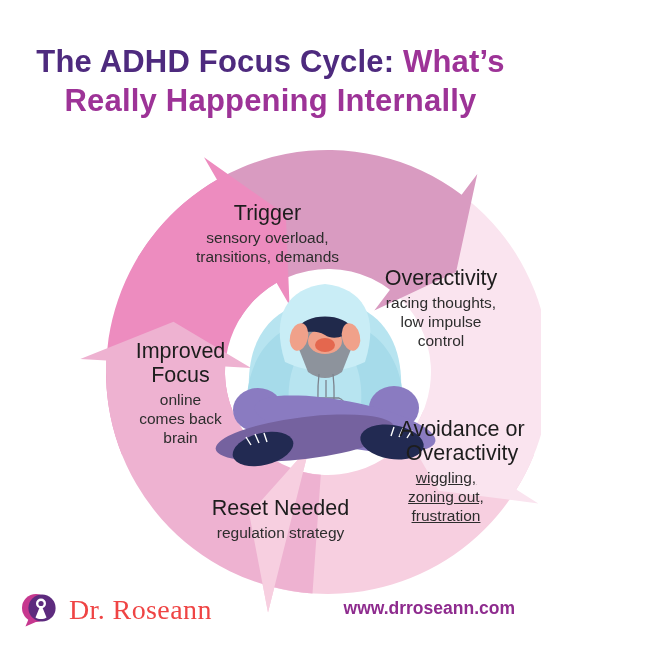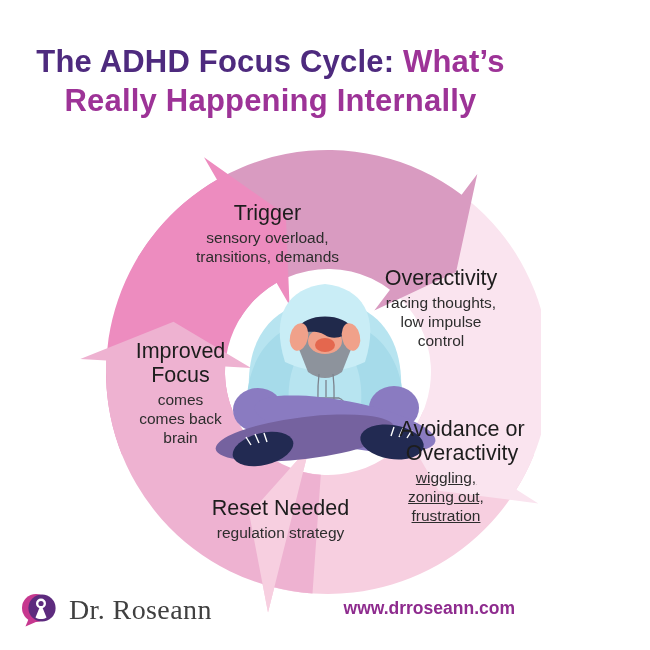--- a/index.html
+++ b/index.html
@@ -30,21 +30,21 @@
   .blk-dysregulation{ left:341px; top:266px; width:200px; }
   .blk-avoidance    { left:362px; top:417px; width:200px; }
   .blk-reset        { left:168px; top:496px; width:225px; }
   .blk-improved     { left:103px; top:339px; width:155px; }
   
   .brand {
     position:absolute; left:22px; top:592px; display:flex; align-items:center;
   }
   .brand-name {
     margin-left:9px; font-family:"Liberation Serif", serif;
-    font-size:28px; color:#404040; letter-spacing:0.4px;
+    font-size:28px; color:#ef4444; letter-spacing:0.4px;
   }
   .website {
     position:absolute; right:26px; top:598px;
     font-size:17.5px; font-weight:700; color:#8e2b8e;
   }
 </style>
 </head>
 <body>
 
 <div class="page">
@@ -136,21 +136,21 @@
       <span class="line">regulation strategy</span>
     </p>
   </div>
 
   <div class="stage-text blk-improved">
     <h3 class="stage-label">
       <span class="line">Improved</span>
       <span class="line">Focus</span>
     </h3>
     <p class="stage-sub">
-      <span class="line">comes</span>
+      <span class="line">online</span>
       <span class="line">comes back</span>
       <span class="line">brain</span>
     </p>
   </div>
 
   <div class="brand">
     <svg width="38" height="36" viewBox="0 0 38 36">
       <circle cx="14" cy="16" r="14" fill="#c6388f"></circle>
       <path d="M7 26 L3.5 34.5 L15 29.5 Z" fill="#c6388f"></path>
       <circle cx="20" cy="16" r="13.6" fill="#5d2b7e"></circle>

